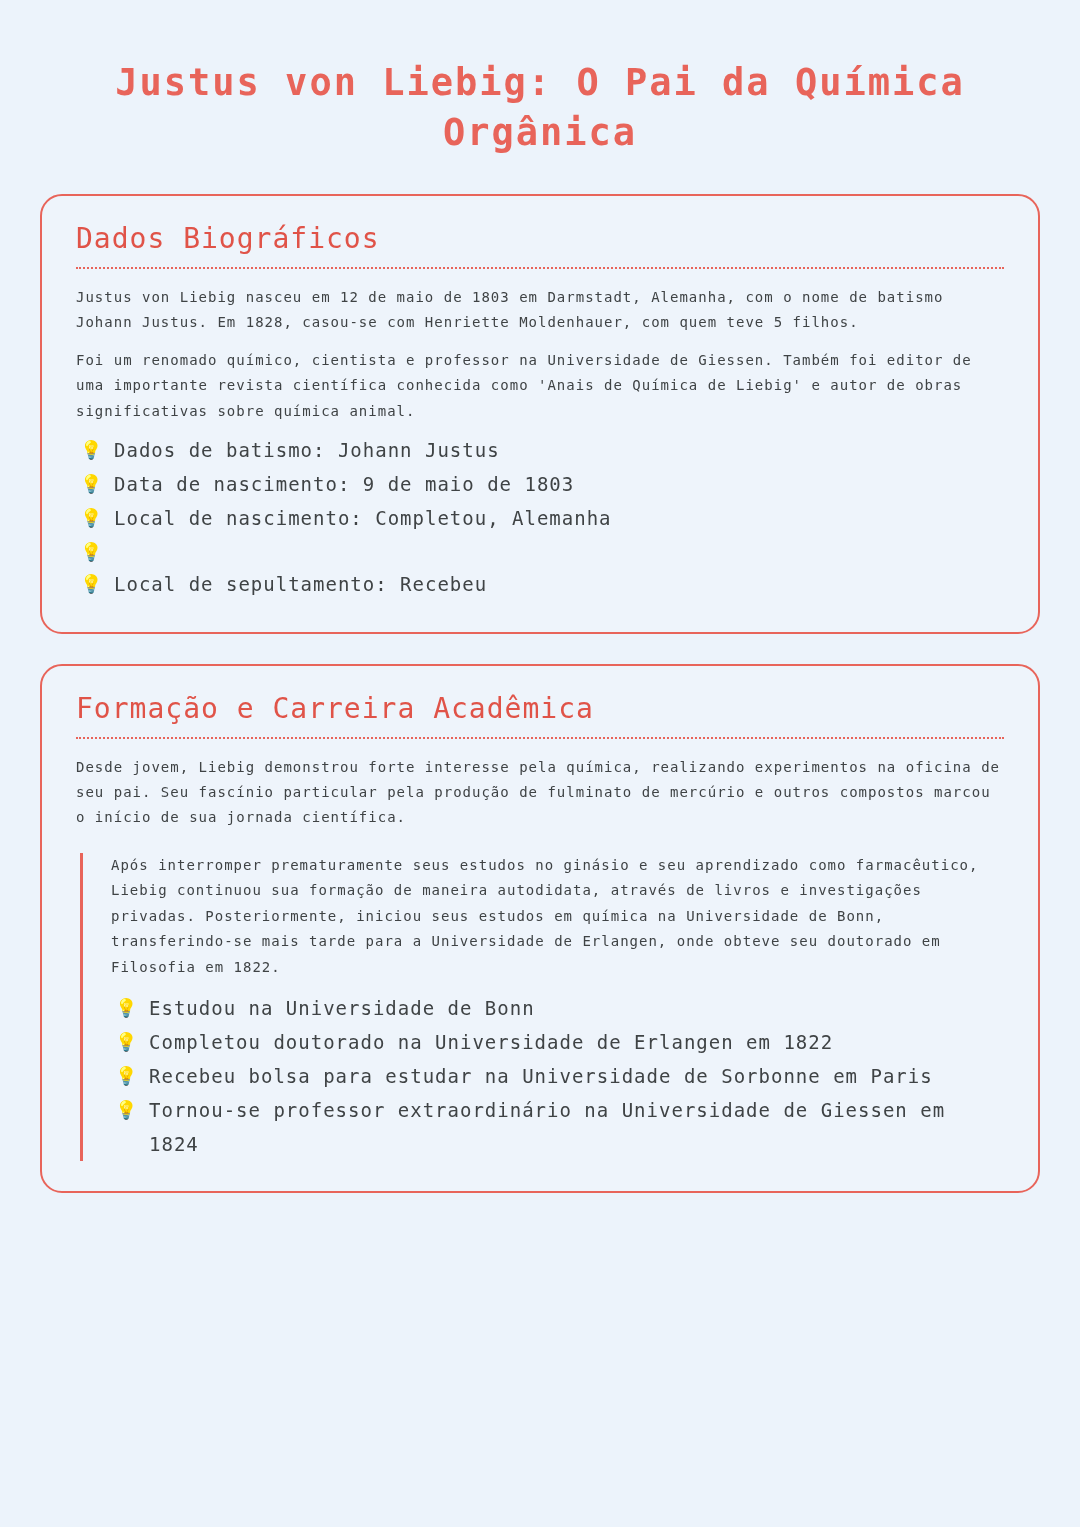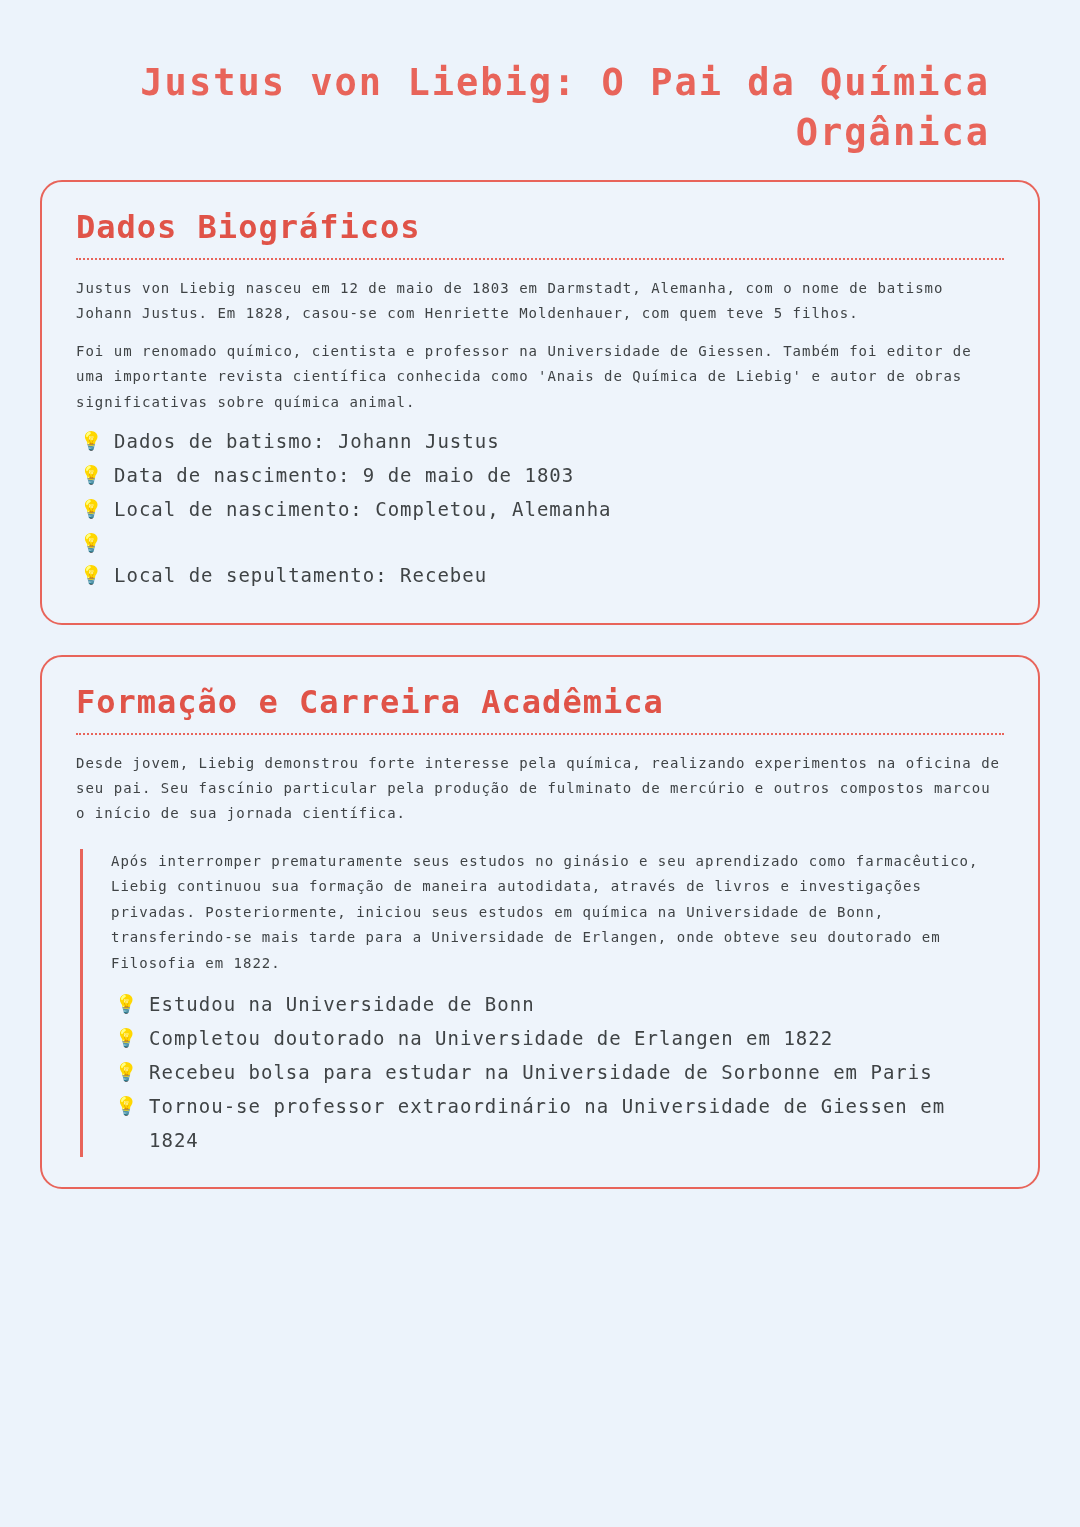--- a/index.html
+++ b/index.html
@@ -12,42 +12,42 @@
 
   .page {
     width: 1080px;
     min-height: 1527px;
     margin: 0 auto;
     padding: 48px 40px 40px 40px;
     background: #ecf3fb;
   }
 
   h1.page-title {
-    text-align: right;
+    text-align: center;
     color: #e8645a;
     font-size: 37px;
     font-weight: bold;
     letter-spacing: 2px;
     line-height: 1.35;
-    margin: 10px auto 22px auto;
+    margin: 10px auto 36px auto;
     max-width: 900px;
   }
 
   .card {
     background: #eef4fb;
     border: 2px solid #e8645a;
     border-radius: 22px;
     padding: 26px 34px 30px 34px;
     margin-bottom: 30px;
   }
 
   h2.section-heading {
     color: #e05348;
-    font-size: 32px;
-    font-weight: bold;
+    font-size: 28px;
+    font-weight: normal;
     letter-spacing: 1px;
     padding-bottom: 12px;
     border-bottom: 2px dotted #e8645a;
     margin-bottom: 16px;
   }
 
   p.body-text {
     font-size: 14px;
     line-height: 1.82;
     letter-spacing: 1px;

